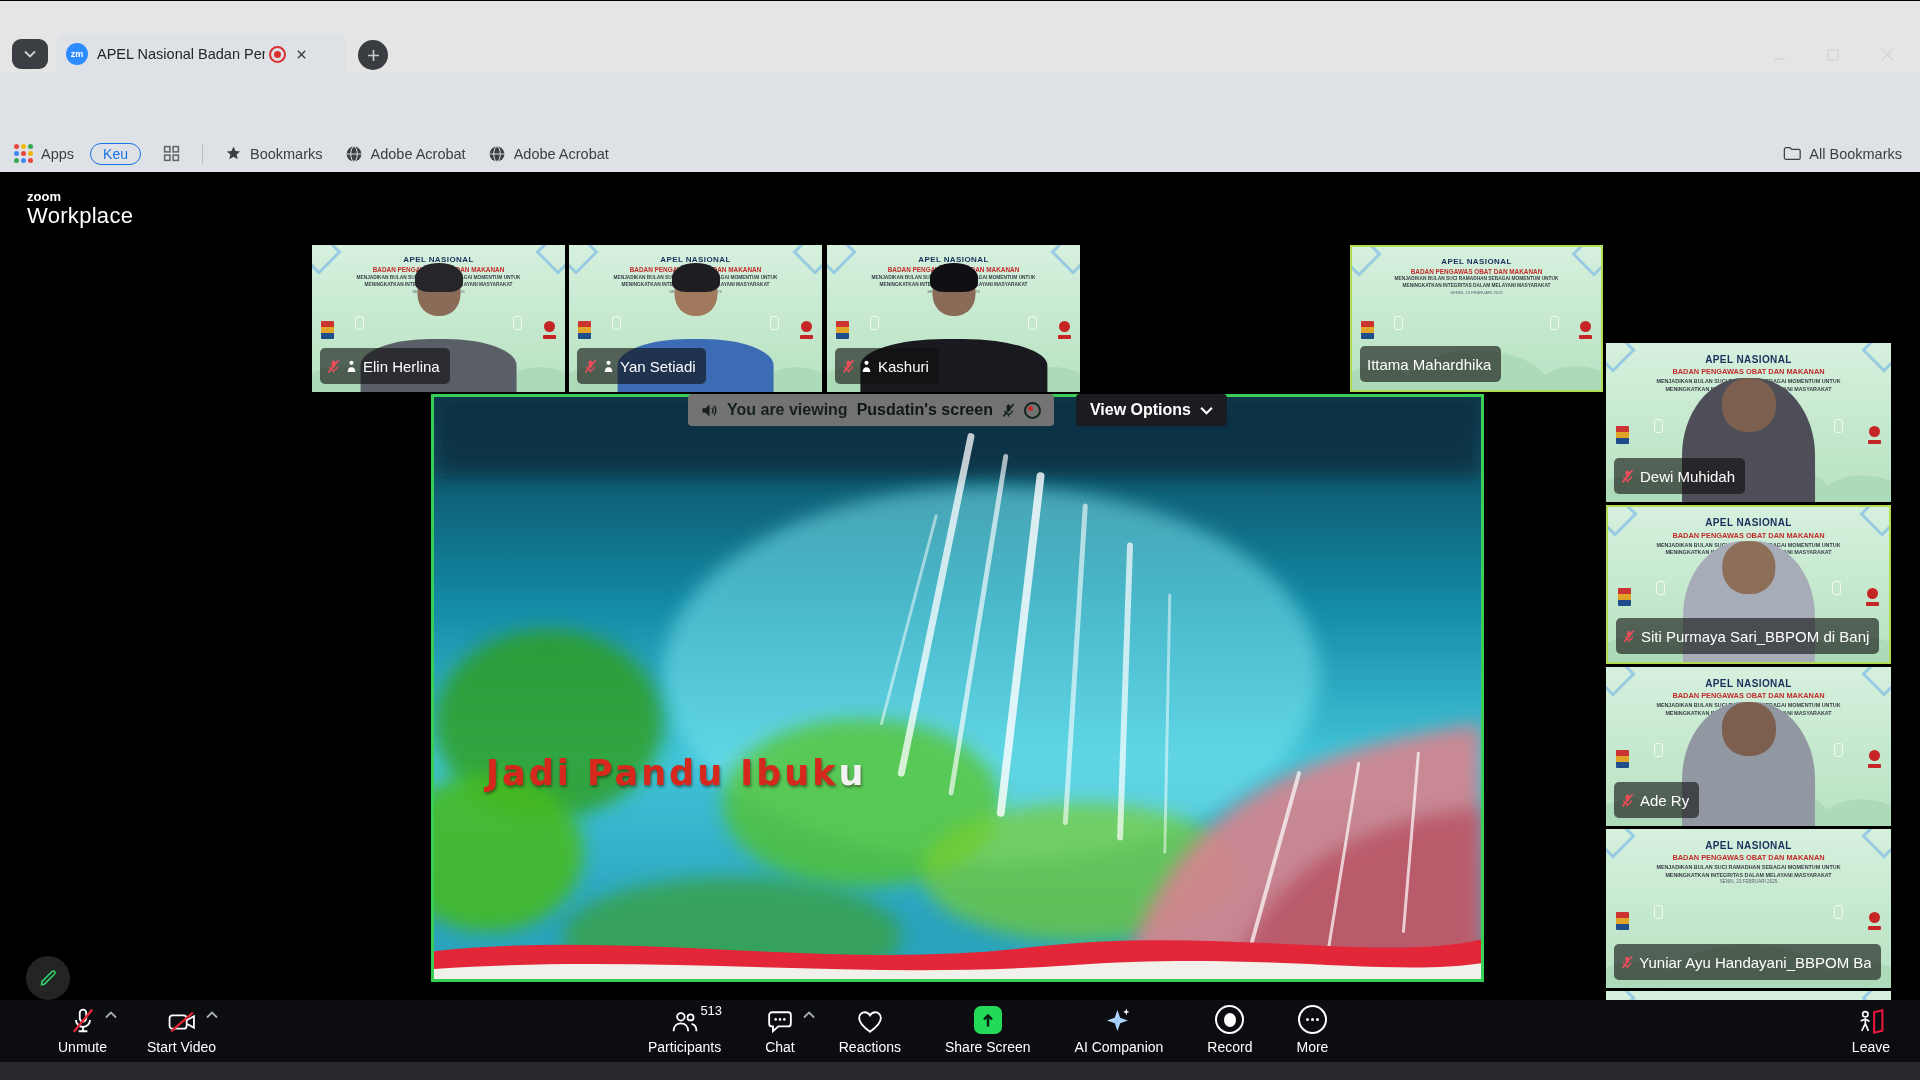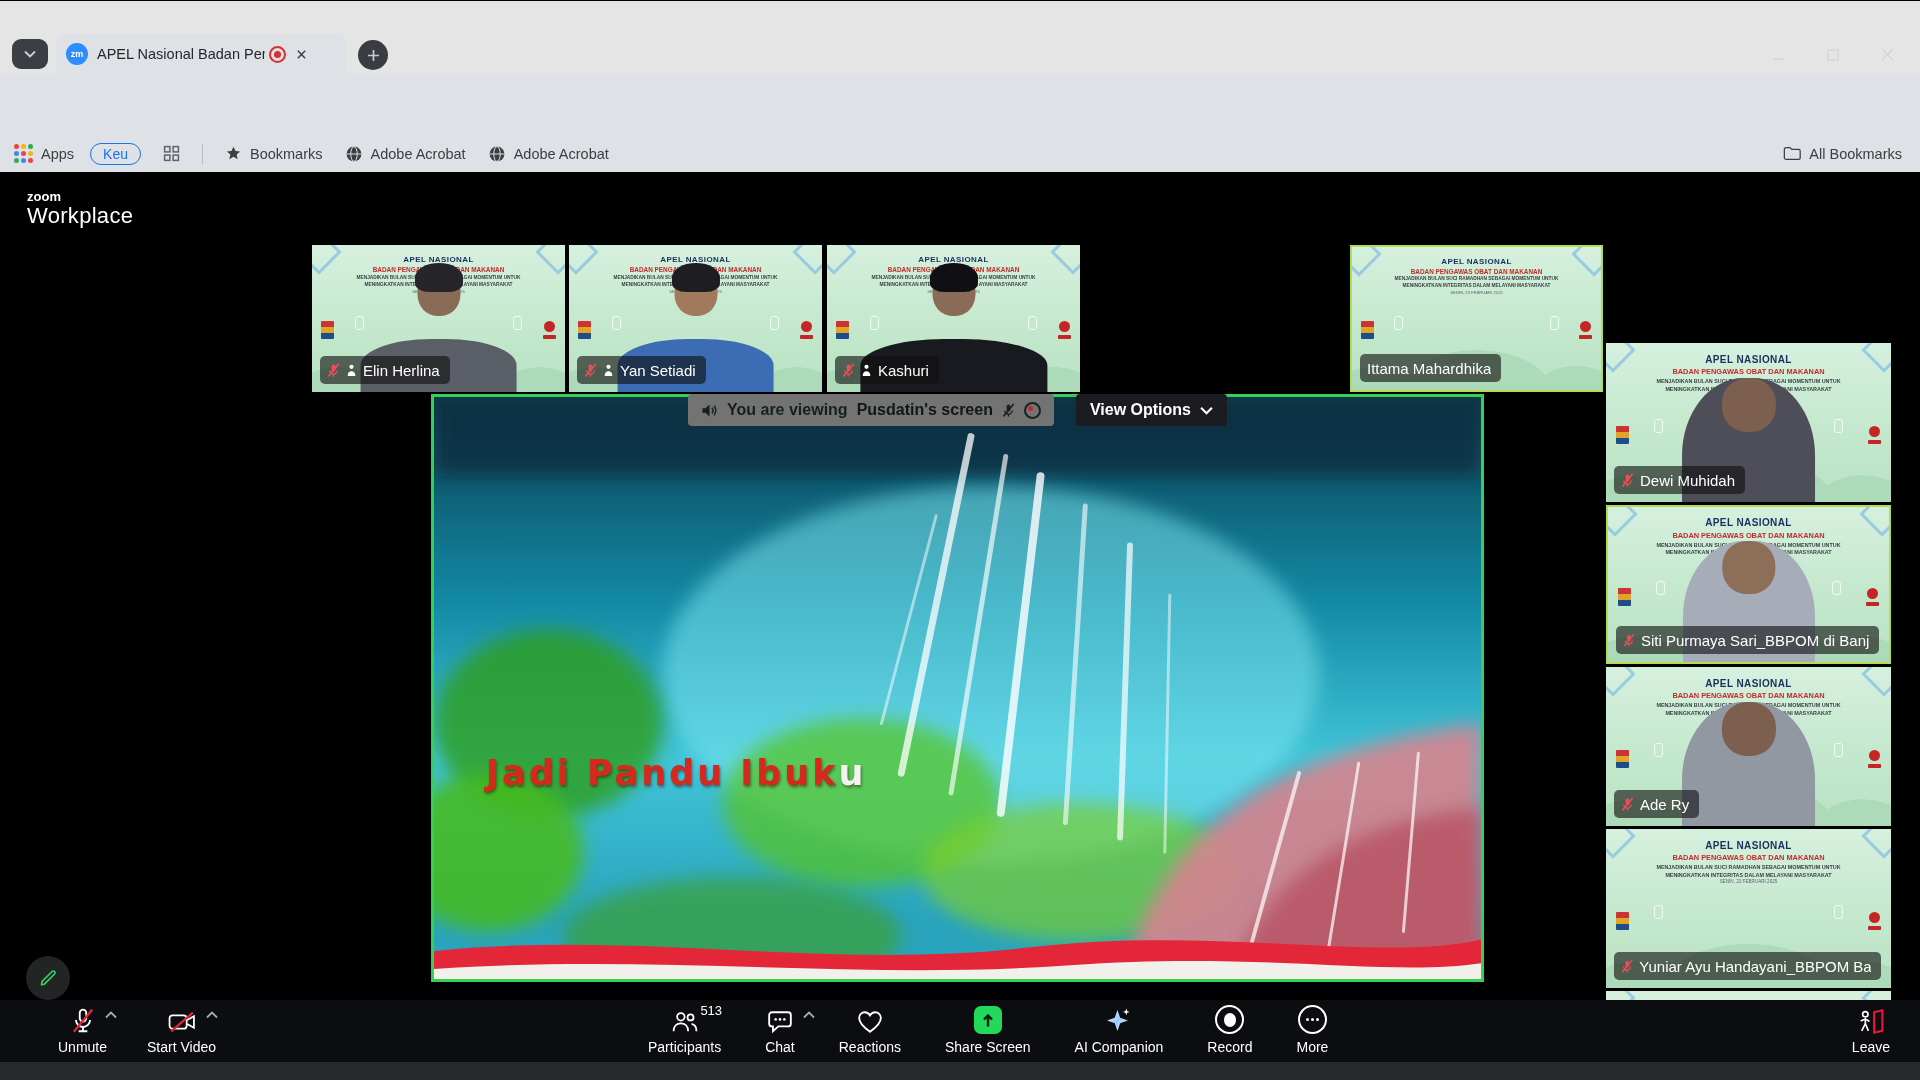--- a/index.html
+++ b/index.html
@@ -93,21 +93,21 @@
     background:var(--torso);border-radius:45% 45% 0 0;}
   .head{position:absolute;left:50%;transform:translateX(-50%);top:16%;width:17%;height:32%;
     background:var(--face);border-radius:46%;}
   .hair{position:absolute;left:50%;transform:translateX(-50%);top:12%;width:19%;height:20%;
     background:var(--hair);border-radius:50% 50% 30% 30%;}
   .photo{position:absolute;left:50%;top:46%;transform:translate(-50%,-50%);width:120px;height:94px;overflow:hidden;background:
     linear-gradient(180deg,#8b98a6 0 44%,#9eb0a0 44% 48%,#48633f 60% 86%,#20241f 86% 100%);}
   .photo .bld{position:absolute;left:32px;top:30px;width:56px;height:26px;background:#e8e4da;}
   .photo .roof{position:absolute;left:26px;top:18px;width:68px;height:13px;background:#a8483f;
     clip-path:polygon(0 100%,8% 0,92% 0,100% 100%);}
-  .name-label{position:absolute;left:8px;bottom:8px;max-width:calc(100% - 18px);height:28px;
+  .name-label{position:absolute;left:8px;bottom:8px;max-width:calc(100% - 18px);height:36px;
     background:rgba(16,16,16,.62);border-radius:5px;display:flex;align-items:center;gap:6px;
     padding:0 10px 0 7px;box-sizing:border-box;}
   .name-label span{color:#fff;font-size:15px;white-space:nowrap;overflow:hidden;}
 
   
   #share{position:absolute;left:431px;top:222px;width:1053px;height:588px;border:3px solid #38cf55;
     box-sizing:border-box;background:#04222e;overflow:hidden;}
   #share svg{width:100%;height:100%;}
   #caption{position:absolute;left:52px;top:356px;font-family:"DejaVu Sans",sans-serif;font-weight:bold;
     font-size:35px;letter-spacing:3px;color:#d6281c;text-shadow:1px 2px 3px rgba(30,0,0,.45);white-space:nowrap;text-align:center;}

